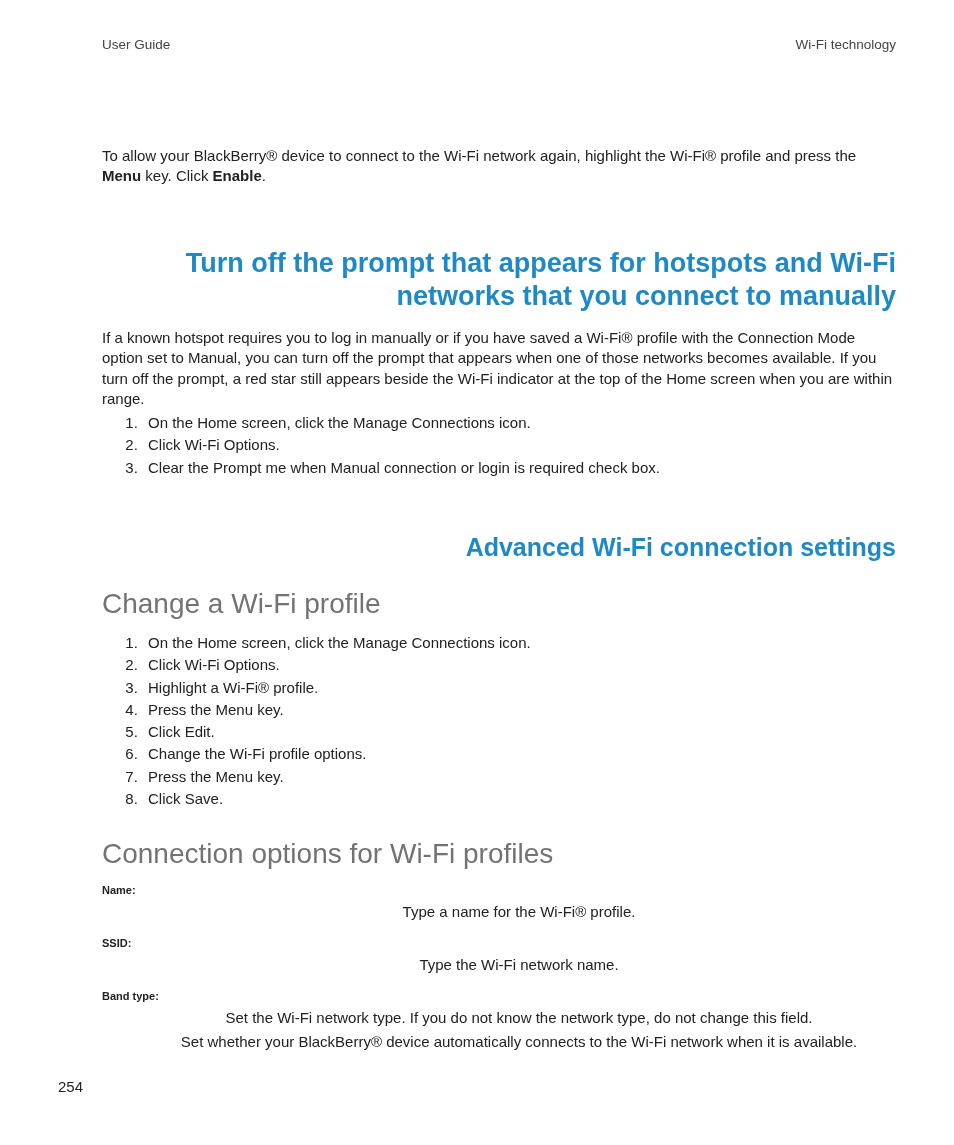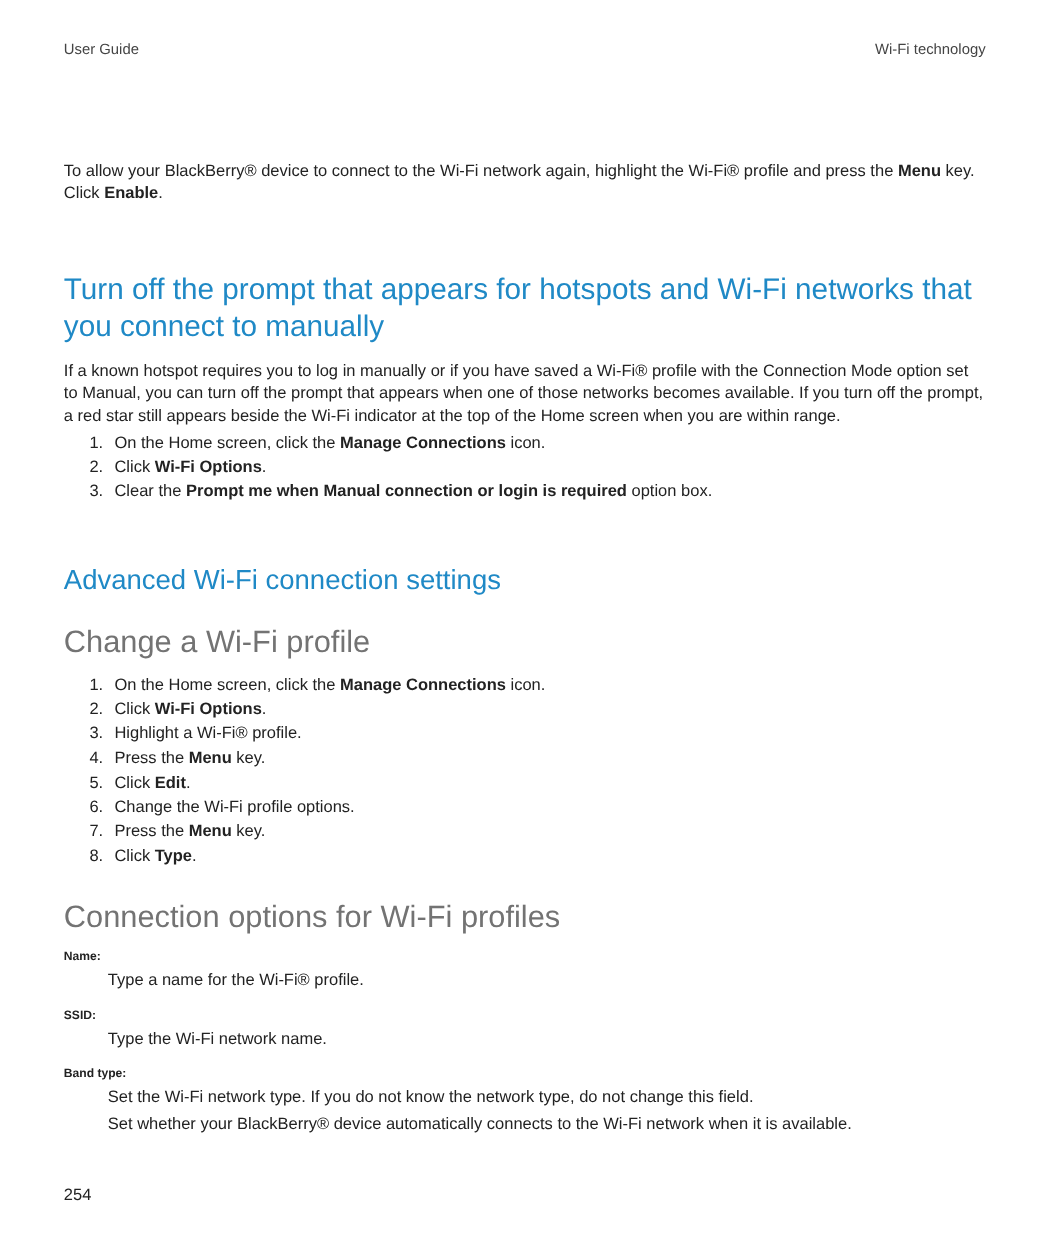--- a/index.html
+++ b/index.html
@@ -7,39 +7,41 @@
     width:954px;
     height:1145px;
     font-family:"Segoe UI","Helvetica Neue",Arial,sans-serif;
     color:#222;
     position:relative;
     font-size:15px;
     line-height:1.35;
   }
   .page{
     padding:36px 58px 0 58px;
+    margin-left:44px;
   }
   .running-head{
     display:flex;
     justify-content:space-between;
     font-size:13.5px;
     color:#444;
     margin-bottom:92px;
   }
   .intro{
     font-size:15px;
     margin-bottom:60px;
   }
   .intro b{font-weight:700;}
   h1.blue{
     color:#1f89c6;
-    font-weight:400;
+    font-weight:700;
     font-size:27px;
     margin:0 0 14px 0;
     line-height:1.25;
+    text-align:right;
   }
   h1.blue.sub{
     font-size:25px;
     margin-top:54px;
     margin-bottom:22px;
   }
   h2.black{
     color:#737373;
     font-weight:400;
     font-size:28px;
@@ -52,31 +54,32 @@
   }
   ol.steps{
     margin:2px 0 0 0;
     padding-left:40px;
     font-size:15px;
   }
   ol.steps li{
     padding-left:6px;
     margin-bottom:2px;
   }
-  ol.steps li b{font-weight:700;}
+  ol.steps li b{font-weight:400;}
   dl.opts{margin:8px 0 0 0;}
   dl.opts dt{
     font-weight:700;
     font-size:11px;
     margin-top:14px;
   }
   dl.opts dt:first-child{margin-top:0;}
   dl.opts dd{
     margin:4px 0 0 40px;
     font-size:15px;
+    text-align:center;
   }
   .page-num{
     position:absolute;
     left:58px;
     bottom:48px;
     font-size:15px;
   }
 </style>
 </head>
 <body>
@@ -91,35 +94,35 @@
   <p class="intro">
     <span>To allow your BlackBerry® device to connect to the Wi-Fi network again, highlight the Wi-Fi® profile and press the </span><b>Menu</b><span> key. Click </span><b>Enable</b><span>.</span>
   </p>
 
   <h1 class="blue">Turn off the prompt that appears for hotspots and Wi-Fi networks that you connect to manually</h1>
   <p class="body">If a known hotspot requires you to log in manually or if you have saved a Wi-Fi® profile with the Connection Mode option set to Manual, you can turn off the prompt that appears when one of those networks becomes available. If you turn off the prompt, a red star still appears beside the Wi-Fi indicator at the top of the Home screen when you are within range.</p>
 
   <ol class="steps">
     <li><span>On the Home screen, click the </span><b>Manage Connections</b><span> icon.</span></li>
     <li><span>Click </span><b>Wi-Fi Options</b><span>.</span></li>
-    <li><span>Clear the </span><b>Prompt me when Manual connection or login is required</b><span> option box.</span></li>
+    <li><span>Clear the </span><b>Prompt me when Manual connection or login is required</b><span> check box.</span></li>
   </ol>
 
   <h1 class="blue sub">Advanced Wi-Fi connection settings</h1>
 
   <h2 class="black">Change a Wi-Fi profile</h2>
   <ol class="steps">
     <li><span>On the Home screen, click the </span><b>Manage Connections</b><span> icon.</span></li>
     <li><span>Click </span><b>Wi-Fi Options</b><span>.</span></li>
     <li>Highlight a Wi-Fi® profile.</li>
     <li><span>Press the </span><b>Menu</b><span> key.</span></li>
     <li><span>Click </span><b>Edit</b><span>.</span></li>
     <li>Change the Wi-Fi profile options.</li>
     <li><span>Press the </span><b>Menu</b><span> key.</span></li>
-    <li><span>Click </span><b>Type</b><span>.</span></li>
+    <li><span>Click </span><b>Save</b><span>.</span></li>
   </ol>
 
   <h2 class="black sp">Connection options for Wi-Fi profiles</h2>
   <dl class="opts">
     <dt>Name:</dt>
     <dd>Type a name for the Wi-Fi® profile.</dd>
     <dt>SSID:</dt>
     <dd>Type the Wi-Fi network name.</dd>
     <dt>Band type:</dt>
     <dd>Set the Wi-Fi network type. If you do not know the network type, do not change this field.</dd>

